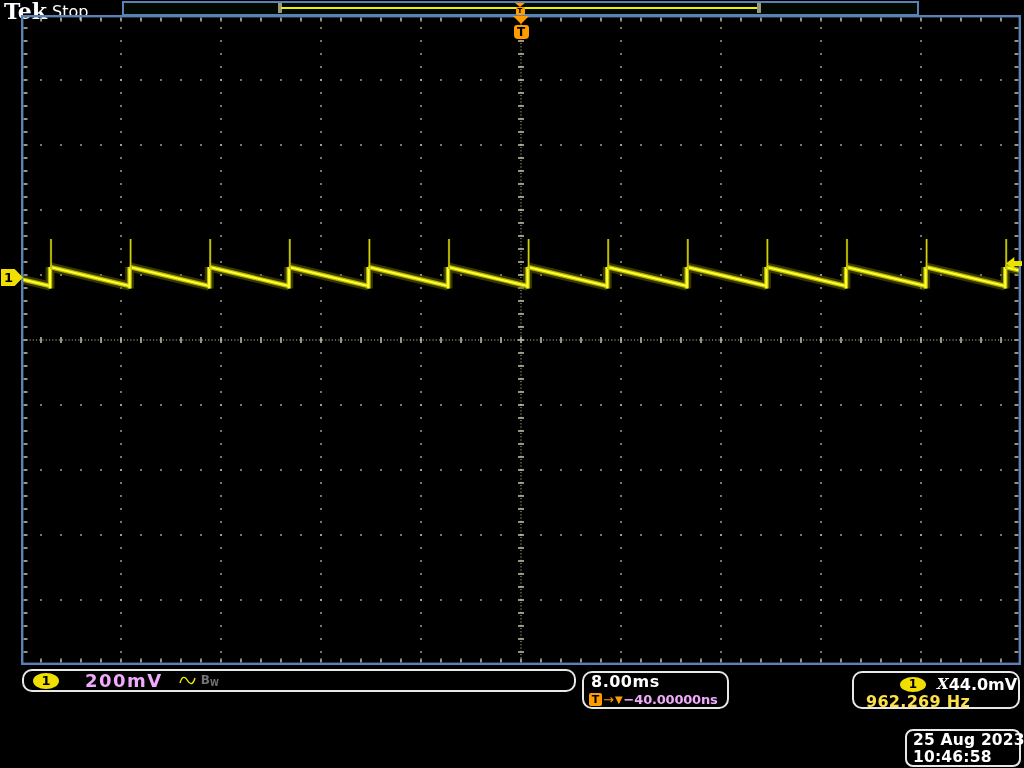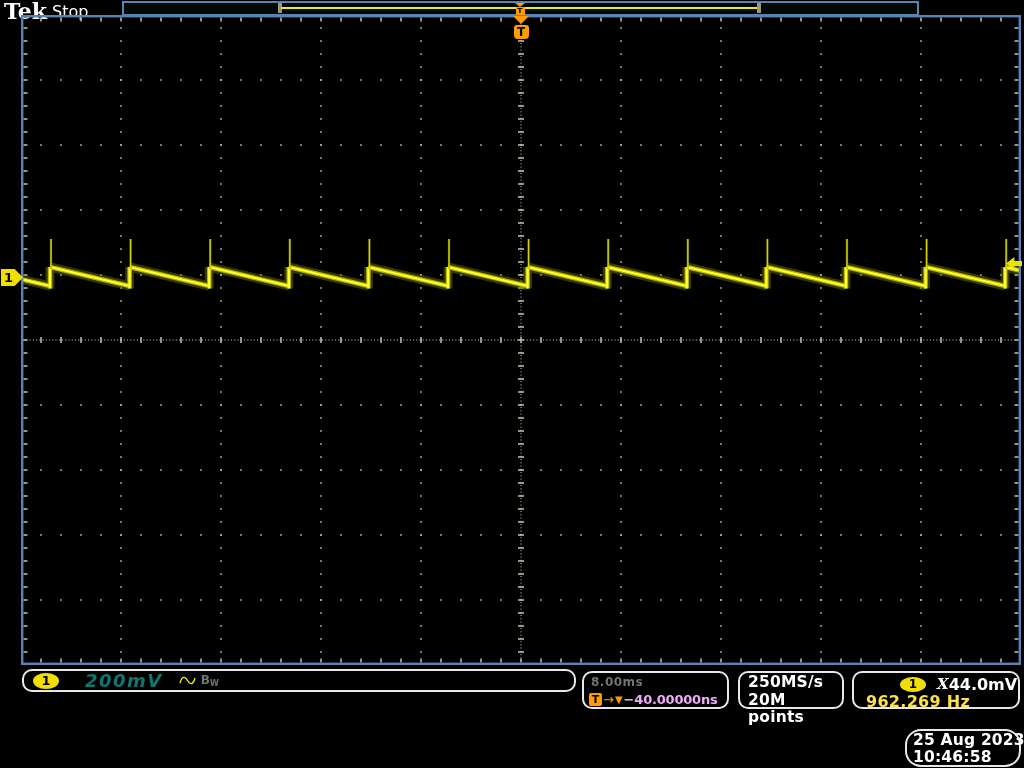--- a/index.html
+++ b/index.html
@@ -41,48 +41,48 @@
               clip-path:polygon(0 0,62% 0,100% 50%,62% 100%,0 100%);}
   #trig-level-arrow{position:absolute;left:1006px;top:257px;width:16px;height:13px;background:#e8e400;
               clip-path:polygon(0 50%,52% 0,52% 30%,100% 30%,100% 70%,52% 70%,52% 100%);}
 
   
   .rbox{position:absolute;background:#000;border:2px solid #e8e8e8;border-radius:10px;
         box-sizing:border-box;}
   #ch-box{left:22px;top:669px;width:554px;height:23px;display:flex;align-items:center;}
   .chbadge{width:26px;height:16px;border-radius:50%;background:#f0df00;color:#000;
            font-size:13px;font-weight:bold;text-align:center;line-height:16px;margin-left:9px;flex:none;}
-  .chscale{color:#0f766e;font-weight:bold;font-size:18px;letter-spacing:1.5px;margin-left:26px;font-style:italic;}
+  .chscale{color:#f0abfc;font-weight:bold;font-size:18px;letter-spacing:1.5px;margin-left:26px;}
   .sine-icon{margin-left:16px;flex:none;}
   .bw{color:#737373;margin-left:5px;font-size:12px;font-weight:bold;}
   .bw .sub{font-size:8px;vertical-align:-2px;}
 
   #tb-box{left:582px;top:671px;width:147px;height:38px;}
-  .tb-scale{color:#737373;font-size:12px;font-weight:bold;margin:0 0 0 7px;line-height:18px;letter-spacing:.5px;}
+  .tb-scale{color:#ffffff;font-size:16px;font-weight:bold;margin:0 0 0 7px;line-height:18px;letter-spacing:.5px;}
   .tb-line2{display:flex;align-items:center;margin-left:5px;height:16px;}
   .ttiny{width:13px;height:13px;background:#ff9d00;border-radius:2px;color:#000;flex:none;
          font-size:11px;font-weight:bold;line-height:13px;text-align:center;}
   .arr{color:#ff9d00;font-size:13px;margin:0 0 0 1px;line-height:13px;}
   .slp{color:#ff9d00;font-size:10px;margin:0 1px;line-height:13px;}
   .tval{color:#f0abfc;font-size:13px;font-weight:bold;letter-spacing:-.2px;white-space:nowrap;}
 
   #acq-box{left:738px;top:671px;width:106px;height:38px;}
   .acq-line{color:#fff;font-weight:bold;font-size:15.5px;margin-left:8px;line-height:17.5px;letter-spacing:.2px;}
   #acq-box .acq-line:first-child{margin-top:1px;}
 
   #trg-box{left:852px;top:671px;width:168px;height:38px;}
   .trg-l1{display:flex;align-items:center;height:18px;margin-top:2px;}
   .trgbadge{width:26px;height:15px;border-radius:50%;background:#f0df00;color:#000;flex:none;
             font-size:12px;font-weight:bold;text-align:center;line-height:15px;margin-left:46px;}
   .trg-x{margin-left:11px;color:#fff;font-family:"DejaVu Serif",serif;
          font-style:italic;font-weight:bold;font-size:15px;line-height:15px;}
   .trg-level{margin-left:auto;margin-right:9px;color:#fff;font-weight:bold;font-size:16px;text-align:right;}
   .trg-freq{color:#fde047;font-weight:bold;font-size:16px;margin-left:12px;line-height:17px;letter-spacing:.3px;}
 
-  #date-box{left:905px;top:729px;width:116px;height:38px;border-radius:16px;}
+  #date-box{left:905px;top:729px;width:116px;height:38px;border-radius:8px;}
   .dline{color:#fff;font-weight:bold;font-size:15.5px;line-height:17px;margin-left:6px;
          letter-spacing:.2px;white-space:nowrap;}
   #date-box .dline:first-child{margin-top:1px;}
 </style>
 </head>
 <body>
 
 <div id="screen">
 
   <div id="tek-logo">Tek</div>
@@ -1713,24 +1713,20 @@
   <div id="tb-box" class="rbox">
     <div class="tb-scale">8.00ms</div>
     <div class="tb-line2">
       <span class="ttiny">T</span>
       <span class="arr">→</span>
       <span class="slp">▼</span>
       <span class="tval">−40.00000ns</span>
     </div>
   </div>
 
-  <div id="acq-box" class="rbox">
-    <div class="acq-line">250MS/s</div>
-    <div class="acq-line">20M points</div>
-  </div>
 
   <div id="trg-box" class="rbox">
     <div class="trg-l1">
       <span class="trgbadge">1</span>
       <span class="trg-x">X</span>
       <span class="trg-level">44.0mV</span>
     </div>
     <div class="trg-freq">962.269 Hz</div>
   </div>
 

